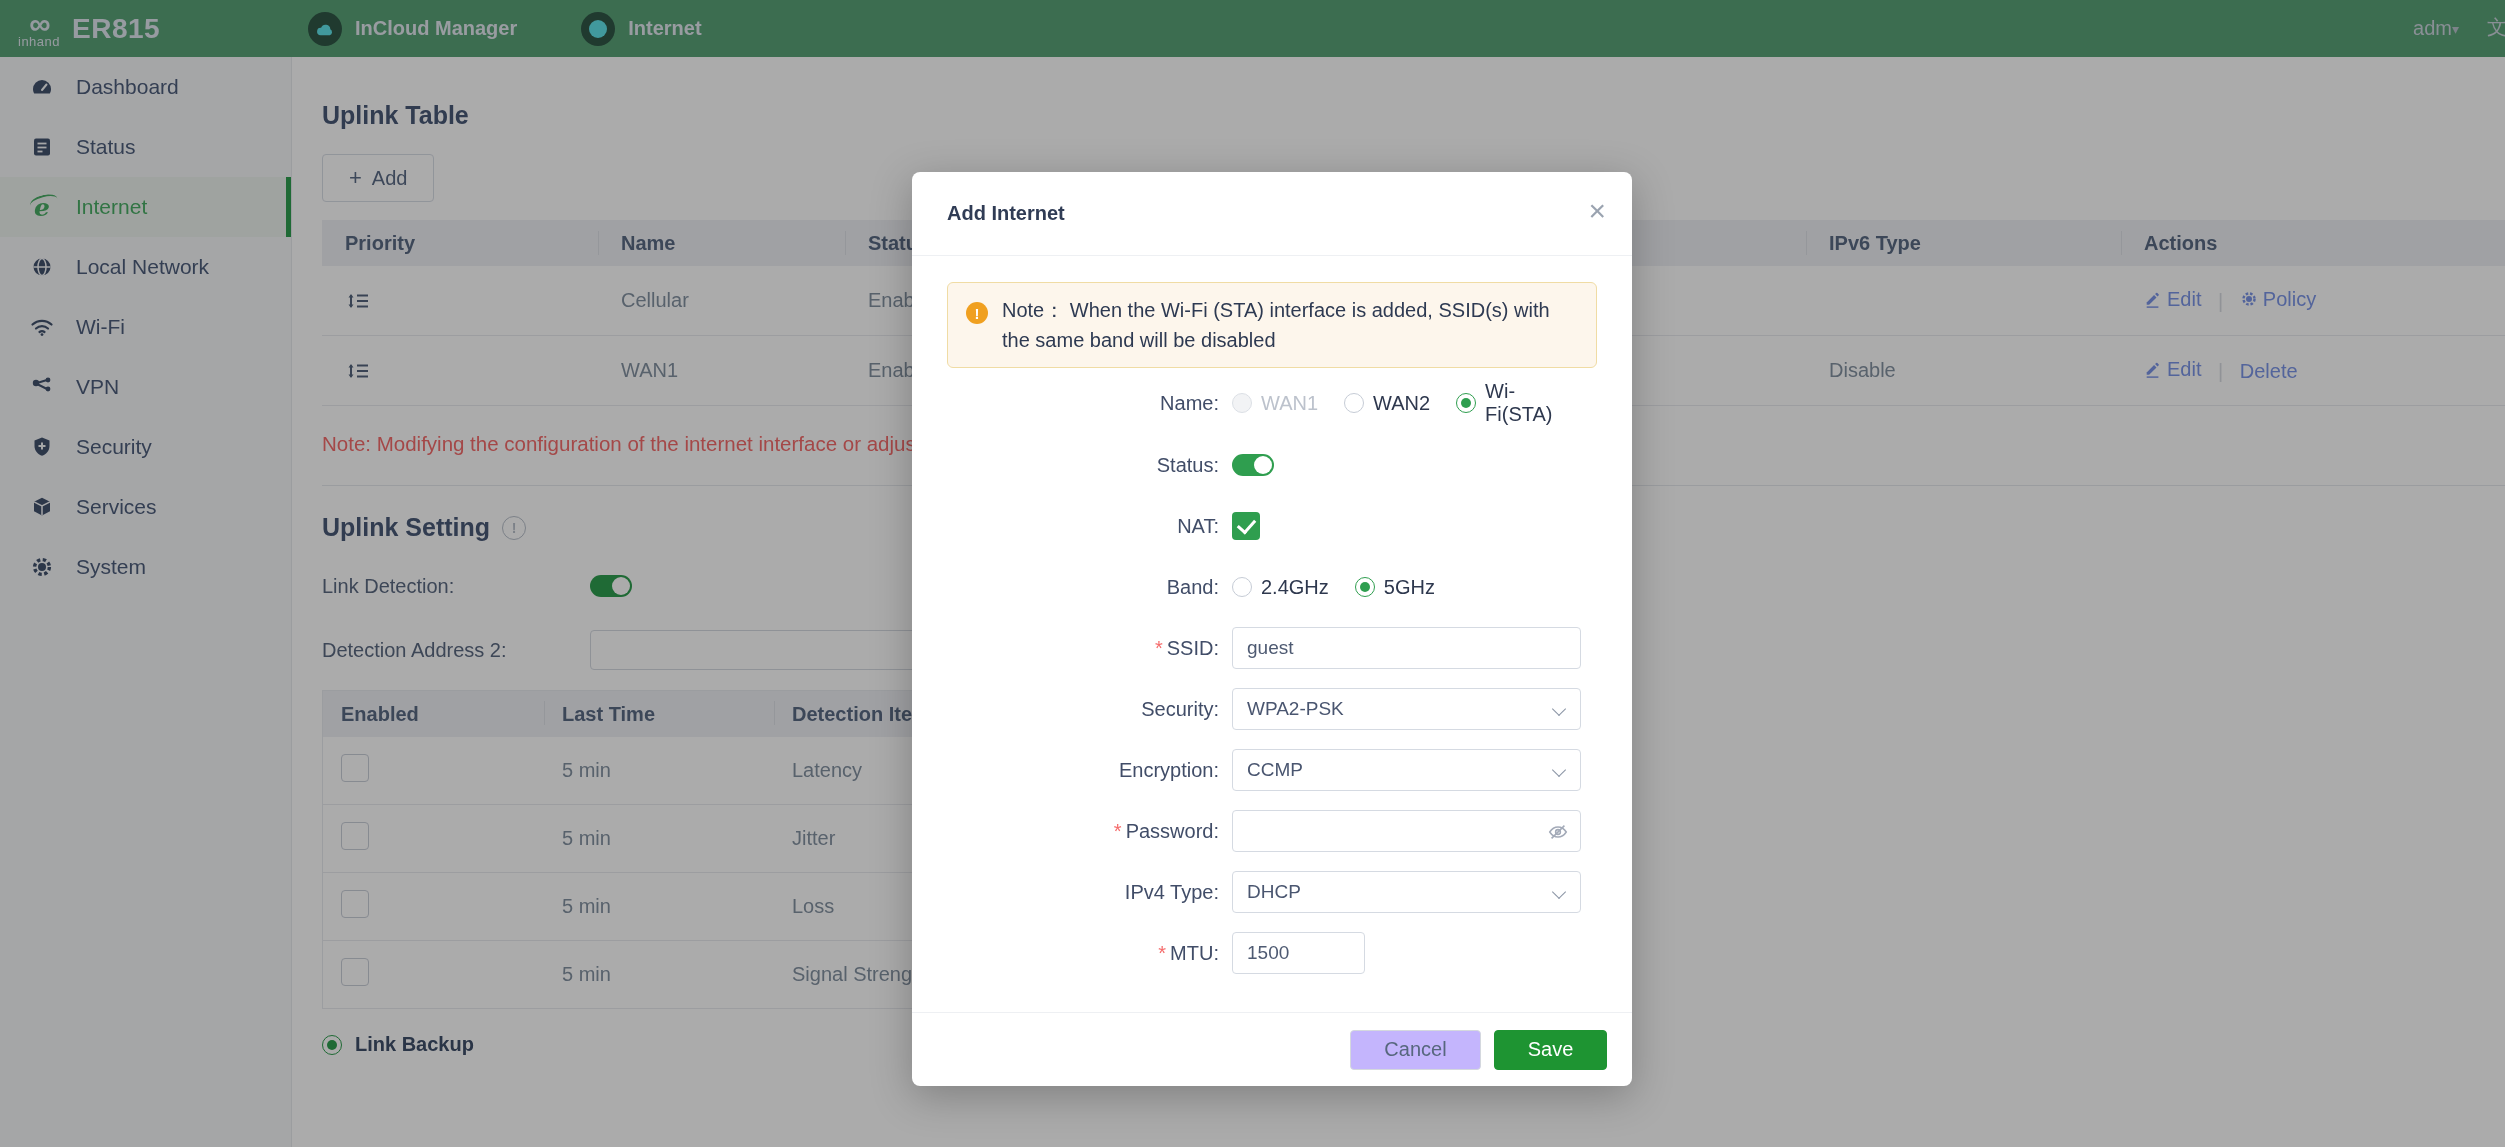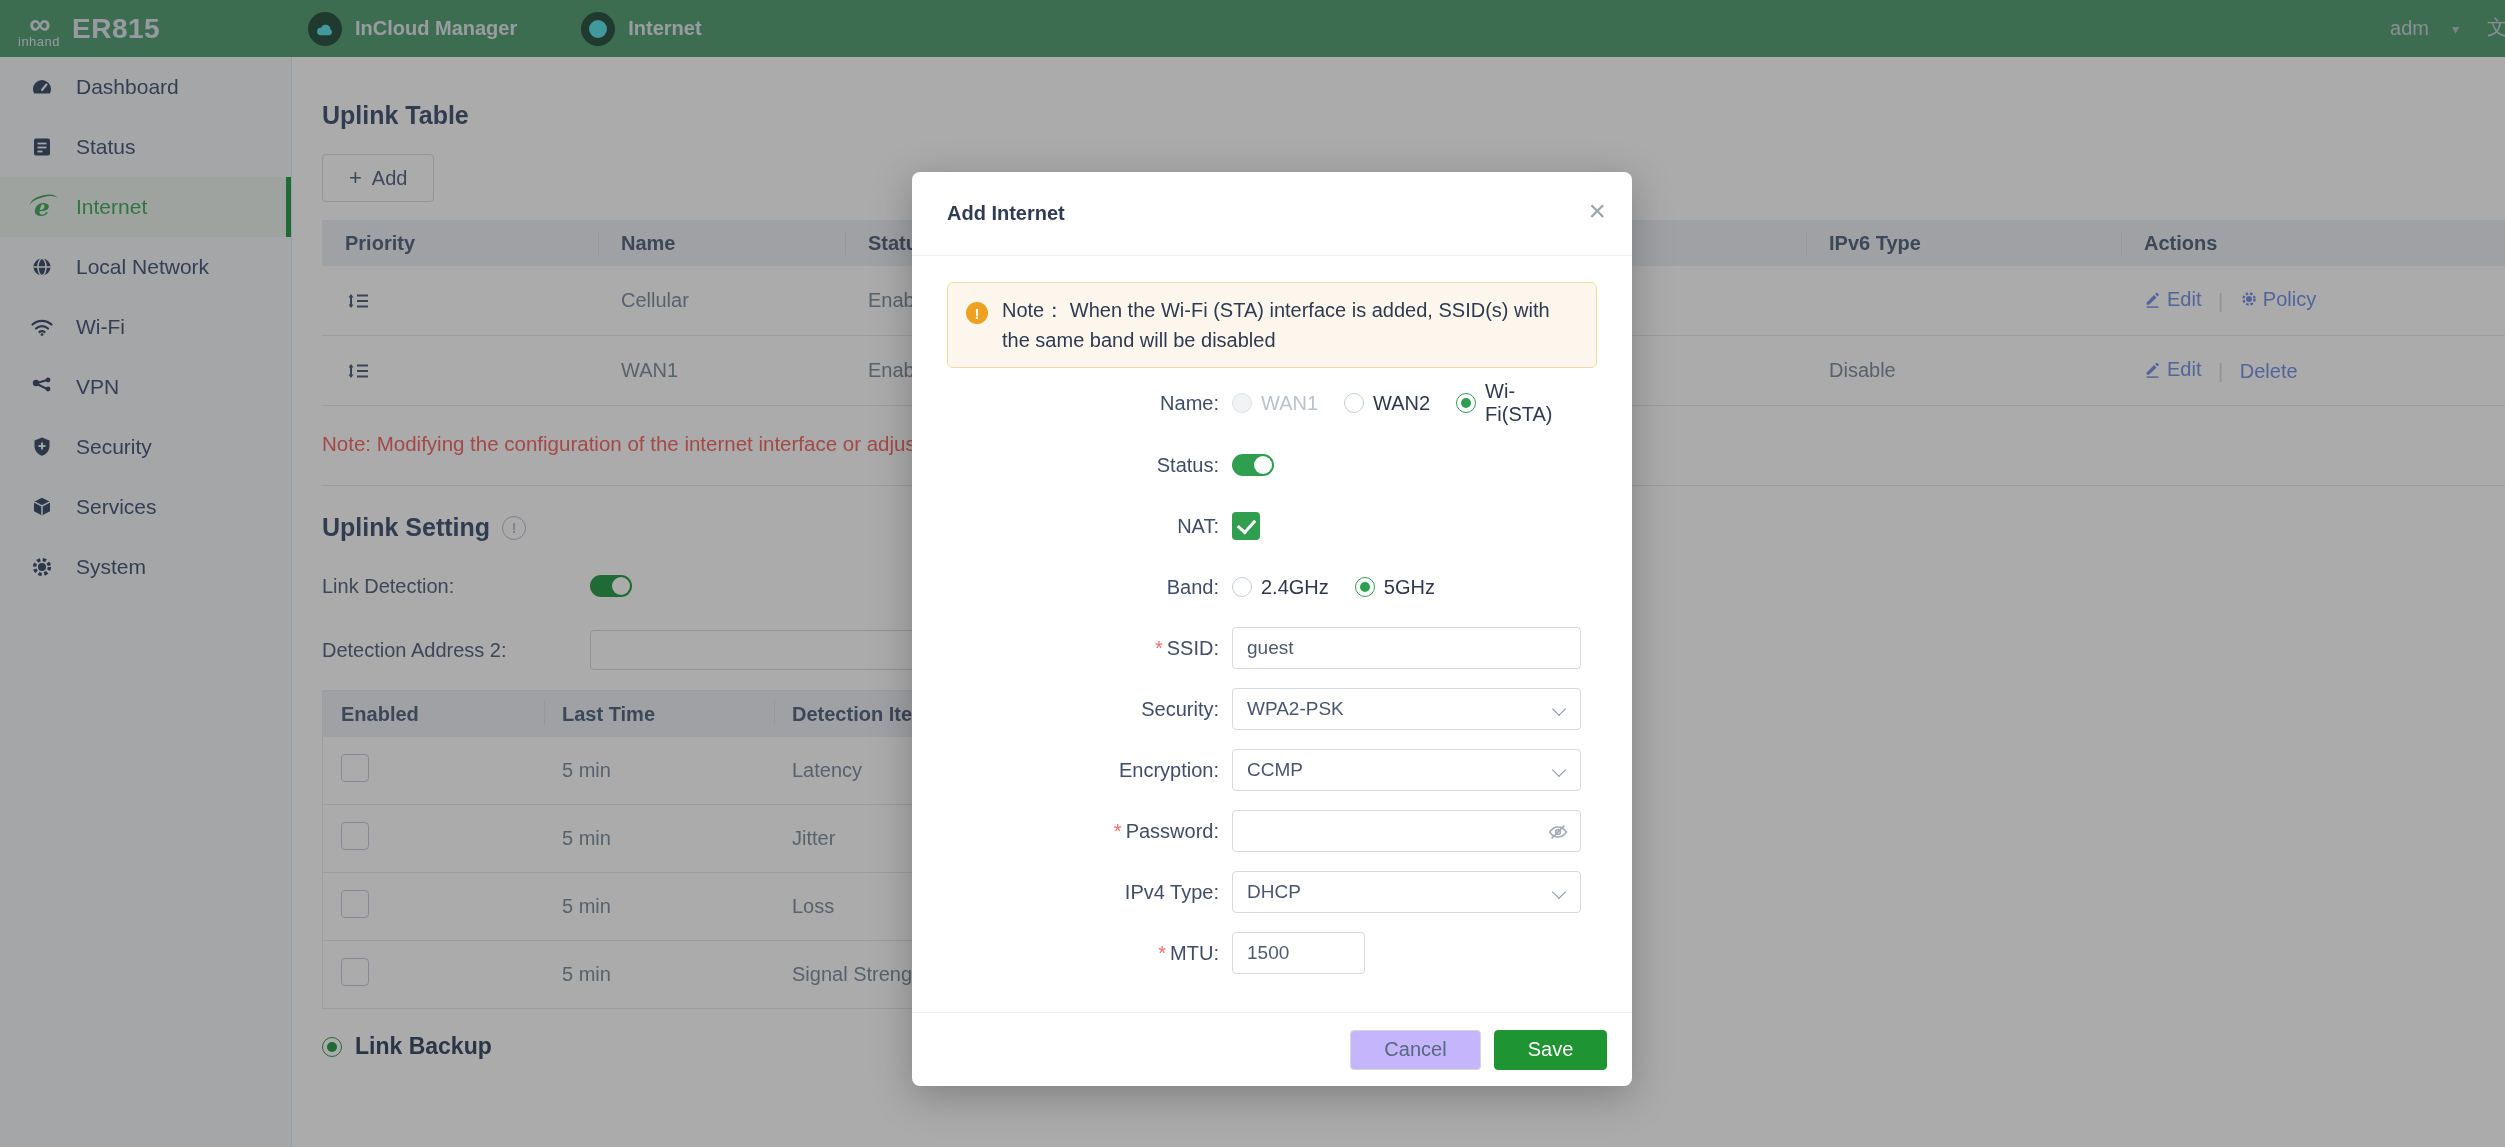--- a/index.html
+++ b/index.html
@@ -20,21 +20,21 @@
   .brand-logo .inf{font-size:30px;font-weight:700;letter-spacing:-2px;margin-bottom:-4px;}
   .brand-logo .nm{font-size:13px;letter-spacing:.5px;}
   .brand-model{color:#e2e8f0;font-size:28px;font-weight:600;letter-spacing:.5px;}
   .topnav{display:flex;align-items:center;gap:64px;margin-left:16px;}
   .topnav-item{display:flex;align-items:center;gap:13px;cursor:pointer;}
   .nav-disc{width:34px;height:34px;border-radius:50%;background:#305747;display:flex;align-items:center;justify-content:center;}
   .nav-dot{width:18px;height:18px;border-radius:50%;background:var(--teal,#62e4ea);}
   .nav-cloud{width:22px;height:16px;}
   .topnav-label{color:#e4e9f0;font-size:20px;font-weight:600;}
   .top-right{position:absolute;right:46px;top:0;height:57px;display:flex;align-items:center;gap:40px;}
-  .user{display:flex;align-items:center;gap:23px;color:#cdd5de;font-size:20px;cursor:pointer;}
+  .user{display:flex;align-items:center;gap:0;color:#cdd5de;font-size:20px;cursor:pointer;}
   .caret{font-size:14px;color:#b9c3cd;}
   .lang{position:absolute;left:2487px;top:14px;color:#cdd5de;font-size:20px;width:40px;overflow:hidden;white-space:nowrap;cursor:pointer;}
   
   .sidebar{position:absolute;left:0;top:57px;bottom:0;width:292px;background:#f7f8fa;border-right:1px solid #e8eaee;box-sizing:border-box;}
   .side-item{height:60px;display:flex;align-items:center;padding-left:30px;gap:22px;color:#4e5e7c;font-size:21px;cursor:pointer;position:relative;}
   .side-item .sicon{width:24px;height:24px;display:flex;align-items:center;justify-content:center;color:#42526e;}
   .side-item.active{background:#eef4ef;color:var(--active-green,#4aae66);}
   .side-item.active::after{content:"";position:absolute;right:0;top:0;bottom:0;width:5px;background:var(--primary-green,#2f9e4f);}
   .ie-e{font-family:"DejaVu Serif","Liberation Serif",serif;font-style:italic;font-weight:700;font-size:25px;color:var(--active-green,#4aae66);line-height:1;position:relative;}
   .ie-e::after{content:"";position:absolute;left:-4px;top:0;width:28px;height:12px;border-top:2px solid var(--active-green,#4aae66);border-radius:50%;transform:rotate(-14deg);}
@@ -66,21 +66,21 @@
   .txt-input{height:40px;border:1px solid #d5dae2;border-radius:4px;background:#fff;box-sizing:border-box;
     font-size:19px;color:#4e5a72;padding:0 14px;font-family:inherit;outline:none;}
   .addr-input{width:460px;}
   .det-table{margin-top:20px;width:1236px;border:1px solid #e7eaef;table-layout:fixed;}
   .det-table th{background:#eff1f5;height:44px;text-align:left;padding-left:18px;font-size:20px;font-weight:600;color:#5a6a84;position:relative;}
   .det-table th + th::before{content:"";position:absolute;left:0;top:10px;height:24px;width:1px;background:#dfe2e8;}
   .det-table td{height:65px;border-bottom:1px solid #e9ebef;padding-left:18px;font-size:20px;color:#8492a2;}
   .det-c1{width:202px;} .det-c2{width:211px;}
   .cb{width:26px;height:26px;border:1px solid #c9cfd9;border-radius:4px;background:#fff;display:inline-block;cursor:pointer;}
   .backup-row{margin-top:24px;display:flex;align-items:center;gap:13px;}
-  .backup-label{font-size:23px;font-weight:700;color:#3f4f6a;}
+  .backup-label{font-size:20px;font-weight:700;color:#3f4f6a;}
   
   .radio{width:20px;height:20px;border-radius:50%;border:1px solid #c6ccd6;background:#fff;display:inline-block;box-sizing:border-box;position:relative;flex:none;}
   .radio.checked{border:1.5px solid var(--primary-green,#2f9e4f);}
   .radio.checked::after{content:"";position:absolute;left:50%;top:50%;width:10px;height:10px;margin:-5px 0 0 -5px;border-radius:50%;background:var(--primary-green,#2f9e4f);}
   .radio.disabled{background:#f2f3f5;border-color:#dce0e6;}
   
   .mask{position:absolute;inset:0;background:rgba(0,0,0,0.33);z-index:50;}
   .modal{position:absolute;left:912px;top:172px;width:720px;height:914px;background:#fff;border-radius:8px;
     box-shadow:0 10px 40px rgba(0,0,0,.25);z-index:60;box-sizing:border-box;}
   .m-head{height:84px;border-bottom:1px solid #eef0f3;display:flex;align-items:center;padding:0 35px;box-sizing:border-box;position:relative;}

